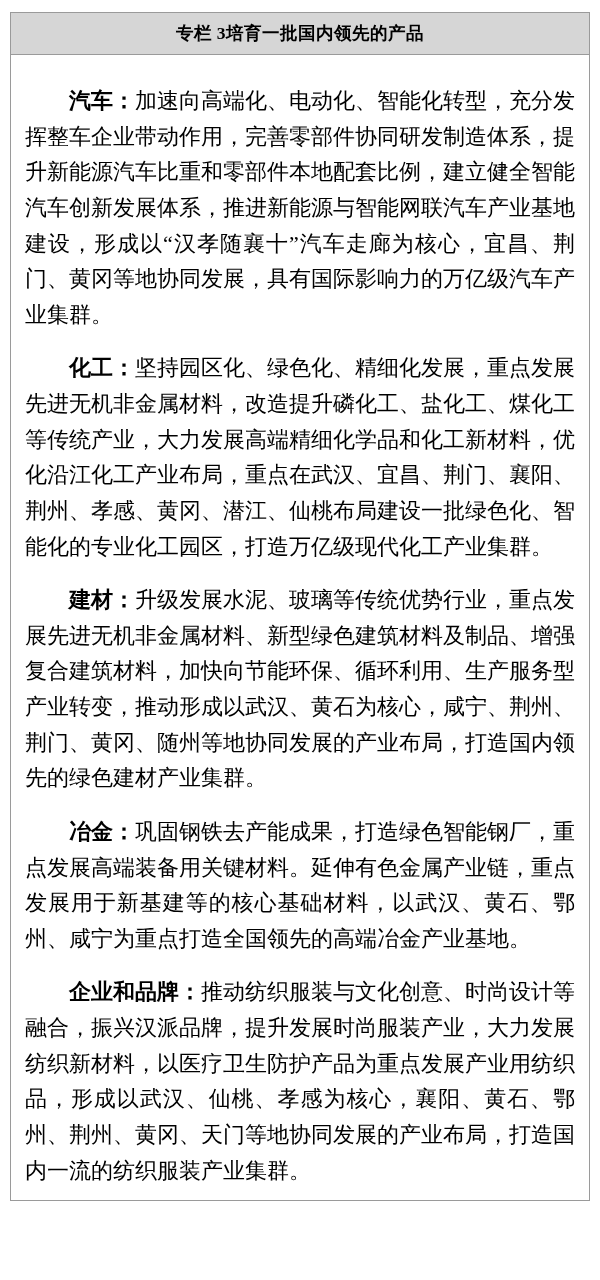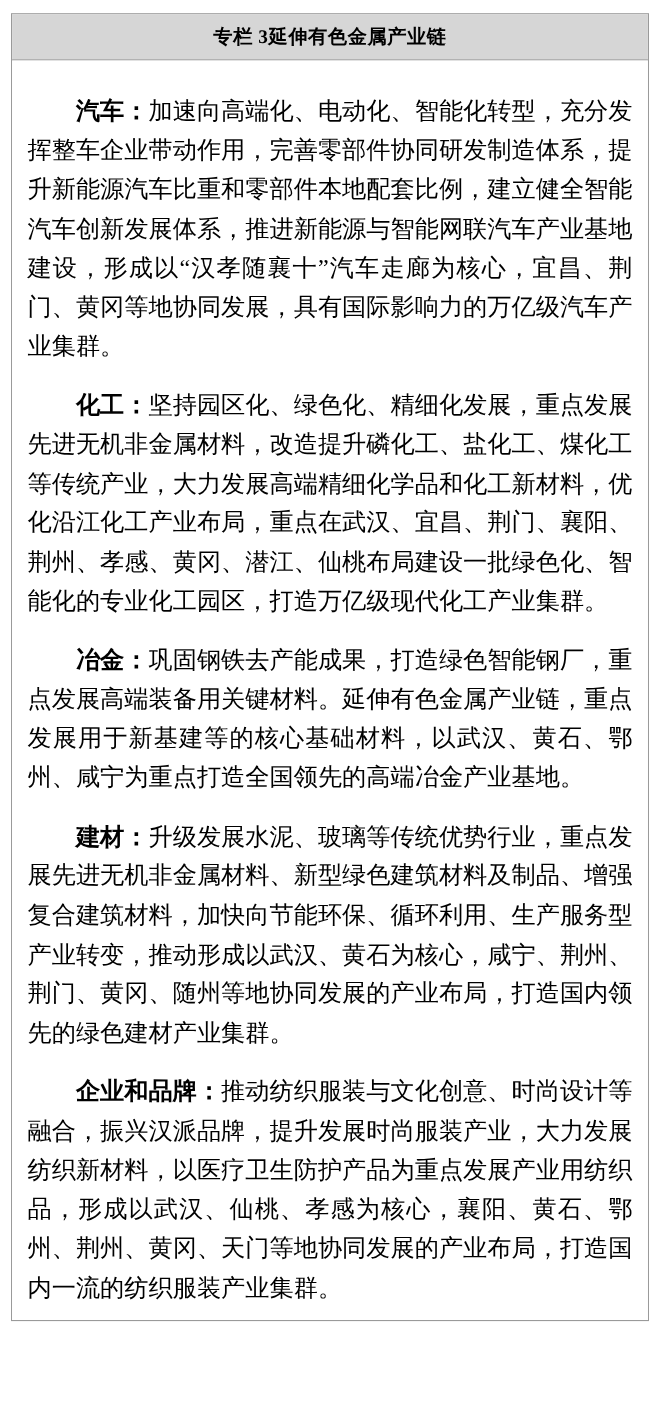--- a/index.html
+++ b/index.html
@@ -52,33 +52,33 @@
   .lead {
     font-weight: bold;
   }
 </style>
 </head>
 <body>
 
 <div class="page">
   <div class="box">
     <div class="box-header">
-      <span class="hdr-num">专栏 3</span><span>延伸有色金属产业链</span>
+      <span class="hdr-num">专栏 3</span><span>培育一批国内领先的产品</span>
     </div>
     <div class="box-body">
       <p class="para">
         <span class="lead">汽车：</span><span>加速向高端化、电动化、智能化转型，充分发挥整车企业带动作用，完善零部件协同研发制造体系，提升新能源汽车比重和零部件本地配套比例，建立健全智能汽车创新发展体系，推进新能源与智能网联汽车产业基地建设，形成以“汉孝随襄十”汽车走廊为核心，宜昌、荆门、黄冈等地协同发展，具有国际影响力的万亿级汽车产业集群。</span>
       </p>
       <p class="para">
         <span class="lead">化工：</span><span>坚持园区化、绿色化、精细化发展，重点发展先进无机非金属材料，改造提升磷化工、盐化工、煤化工等传统产业，大力发展高端精细化学品和化工新材料，优化沿江化工产业布局，重点在武汉、宜昌、荆门、襄阳、荆州、孝感、黄冈、潜江、仙桃布局建设一批绿色化、智能化的专业化工园区，打造万亿级现代化工产业集群。</span>
       </p>
       <p class="para">
-        <span class="lead">冶金：</span><span>巩固钢铁去产能成果，打造绿色智能钢厂，重点发展高端装备用关键材料。延伸有色金属产业链，重点发展用于新基建等的核心基础材料，以武汉、黄石、鄂州、咸宁为重点打造全国领先的高端冶金产业基地。</span>
+        <span class="lead">建材：</span><span>升级发展水泥、玻璃等传统优势行业，重点发展先进无机非金属材料、新型绿色建筑材料及制品、增强复合建筑材料，加快向节能环保、循环利用、生产服务型产业转变，推动形成以武汉、黄石为核心，咸宁、荆州、荆门、黄冈、随州等地协同发展的产业布局，打造国内领先的绿色建材产业集群。</span>
       </p>
       <p class="para">
-        <span class="lead">建材：</span><span>升级发展水泥、玻璃等传统优势行业，重点发展先进无机非金属材料、新型绿色建筑材料及制品、增强复合建筑材料，加快向节能环保、循环利用、生产服务型产业转变，推动形成以武汉、黄石为核心，咸宁、荆州、荆门、黄冈、随州等地协同发展的产业布局，打造国内领先的绿色建材产业集群。</span>
+        <span class="lead">冶金：</span><span>巩固钢铁去产能成果，打造绿色智能钢厂，重点发展高端装备用关键材料。延伸有色金属产业链，重点发展用于新基建等的核心基础材料，以武汉、黄石、鄂州、咸宁为重点打造全国领先的高端冶金产业基地。</span>
       </p>
       <p class="para">
         <span class="lead">企业和品牌：</span><span>推动纺织服装与文化创意、时尚设计等融合，振兴汉派品牌，提升发展时尚服装产业，大力发展纺织新材料，以医疗卫生防护产品为重点发展产业用纺织品，形成以武汉、仙桃、孝感为核心，襄阳、黄石、鄂州、荆州、黄冈、天门等地协同发展的产业布局，打造国内一流的纺织服装产业集群。</span>
       </p>
     </div>
   </div>
 </div>
 
 </body></html>

